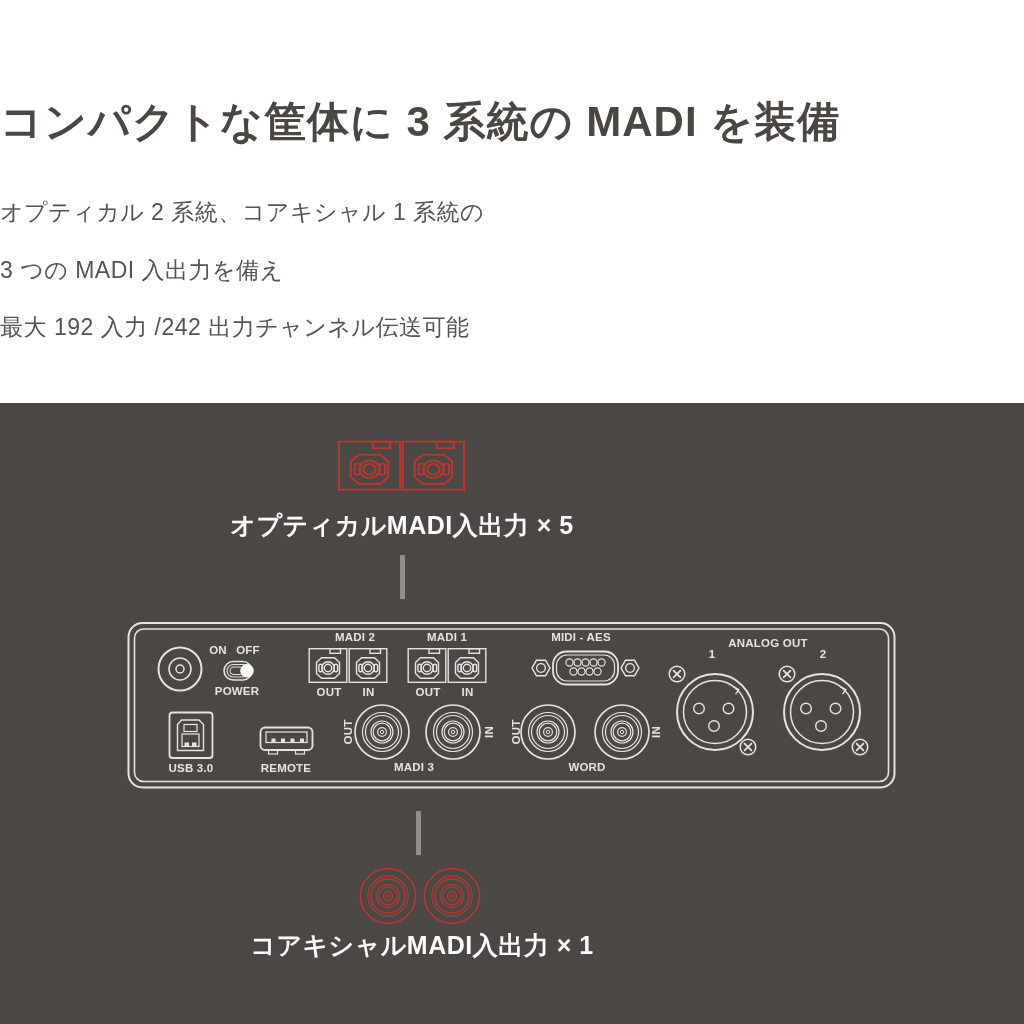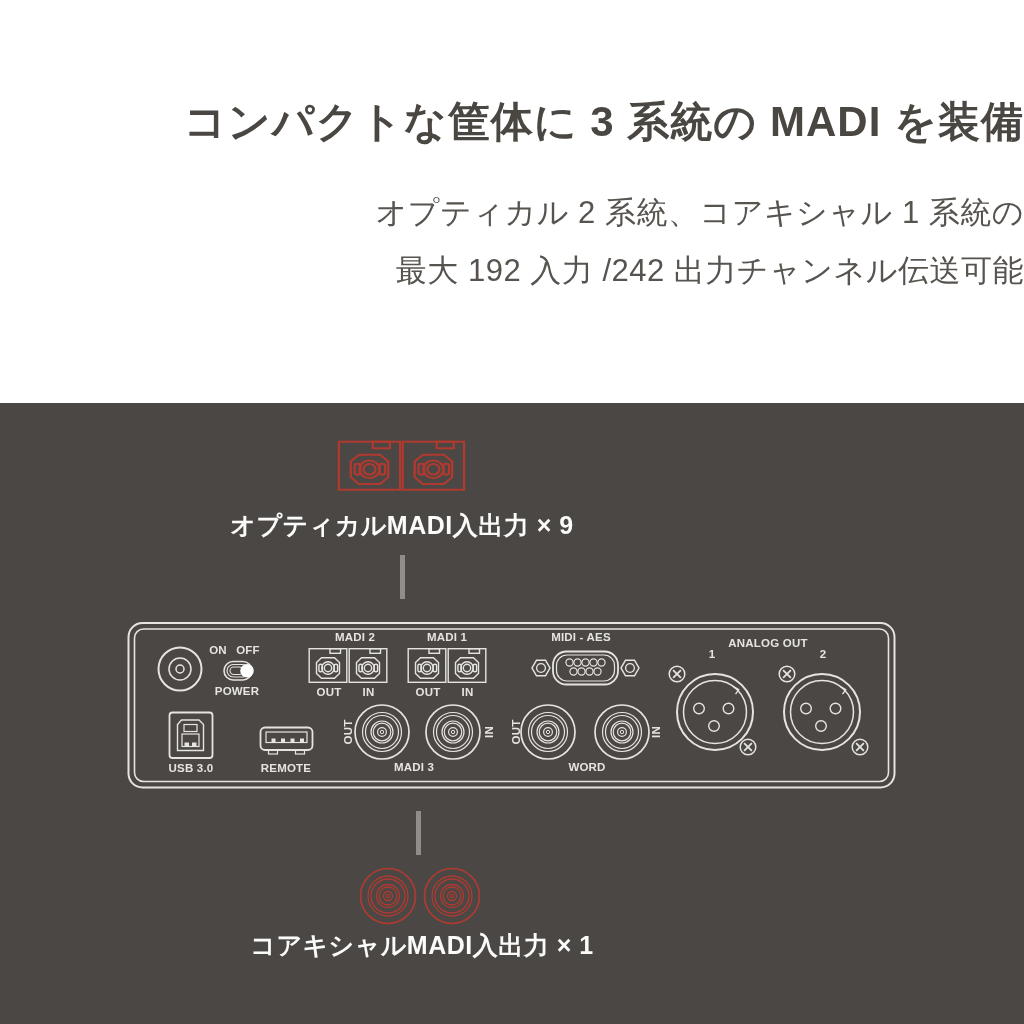--- a/index.html
+++ b/index.html
@@ -10,28 +10,28 @@
     --body-text:#57534f;
     --callout-text:#fbfbfa;
     --connector-line:#908d8a;
   }
   html,body{margin:0;padding:0;background:#fff;}
   .canvas{
     position:relative;width:1024px;height:1024px;overflow:hidden;
     font-family:"Liberation Sans","DejaVu Sans",sans-serif;background:#ffffff;
   }
   
-  .intro{position:absolute;top:0;left:0;width:1024px;height:403px;text-align:right;}
+  .intro{position:absolute;top:0;left:0;width:1024px;height:403px;text-align:left;}
   .intro h1{
     margin:96px 0 0;font-size:42px;line-height:52px;font-weight:700;
     color:var(--heading-text);letter-spacing:1px;
   }
   .intro-body{margin-top:36px;}
   .intro-body p{
-    margin:0;font-size:31px;line-height:57.5px;font-weight:400;
+    margin:0;font-size:23px;line-height:57.5px;font-weight:400;
     color:var(--body-text);letter-spacing:0.5px;
   }
   
   .diagram{position:absolute;top:403px;left:0;width:1024px;height:621px;background:var(--background-dark);}
   .icon-optical{position:absolute;left:337px;top:37px;color:var(--accent-red);}
   .icon-coax{position:absolute;left:353px;top:459px;color:var(--accent-red);}
   .callout{
     position:absolute;width:600px;text-align:center;color:var(--callout-text);
     font-size:25px;font-weight:700;letter-spacing:0.5px;
   }
@@ -95,32 +95,33 @@
     </g>
   </defs>
 </svg>
 
 <div class="canvas">
 
   <section class="intro">
     <h1>コンパクトな筐体に 3 系統の MADI を装備</h1>
     <div class="intro-body">
       <p>オプティカル 2 系統、コアキシャル 1 系統の</p>
+      <p>3 つの MADI 入出力を備え</p>
       <p>最大 192 入力 /242 出力チャンネル伝送可能</p>
     </div>
   </section>
 
   <section class="diagram">
 
     <svg class="icon-optical" width="130" height="52" viewBox="0 0 130 52">
       <use href="#sym-sc" transform="translate(0.7,0.7) scale(1.63,1.43)"></use>
       <use href="#sym-sc" transform="translate(64.6,0.7) scale(1.63,1.43)"></use>
     </svg>
 
-    <div class="callout optical">オプティカルMADI入出力 × 9</div>
+    <div class="callout optical">オプティカルMADI入出力 × 5</div>
 
     <div class="vline top"></div>
 
     <svg class="panel" width="770" height="172" viewBox="0 0 770 172">
 
       <g>
         <rect class="ln" x="1.5" y="3" width="766" height="164.5" rx="14" stroke-width="2"></rect>
         <rect class="ln" x="7.5" y="9" width="754" height="152.5" rx="9" stroke-width="1.6"></rect>
       </g>
 

